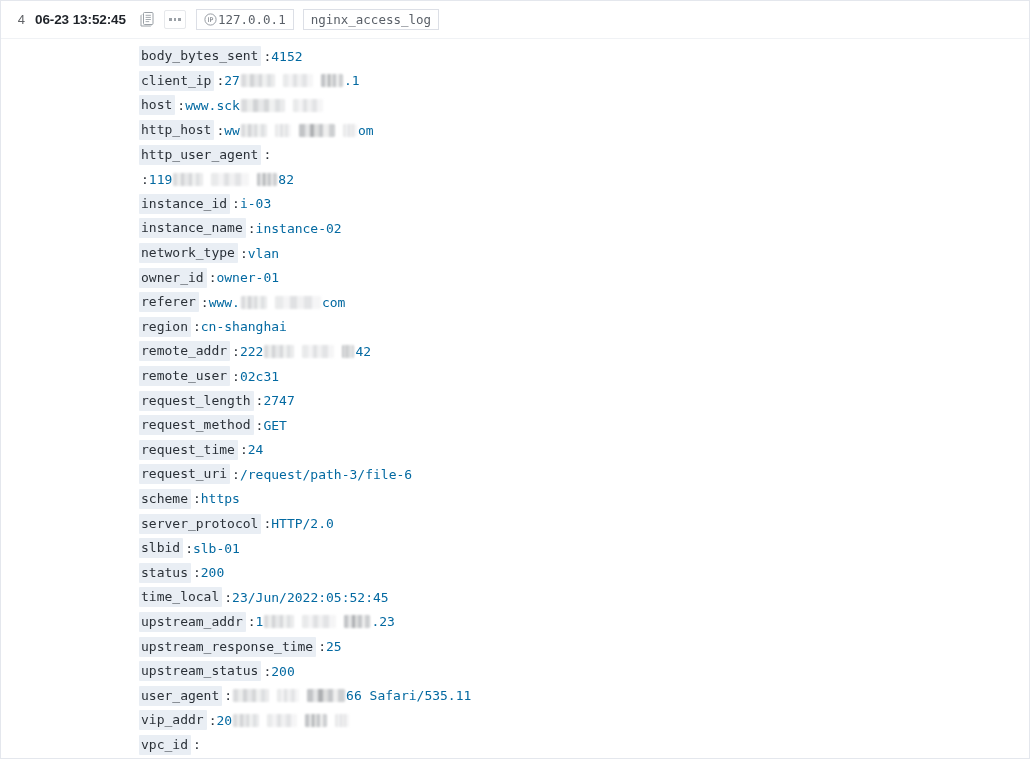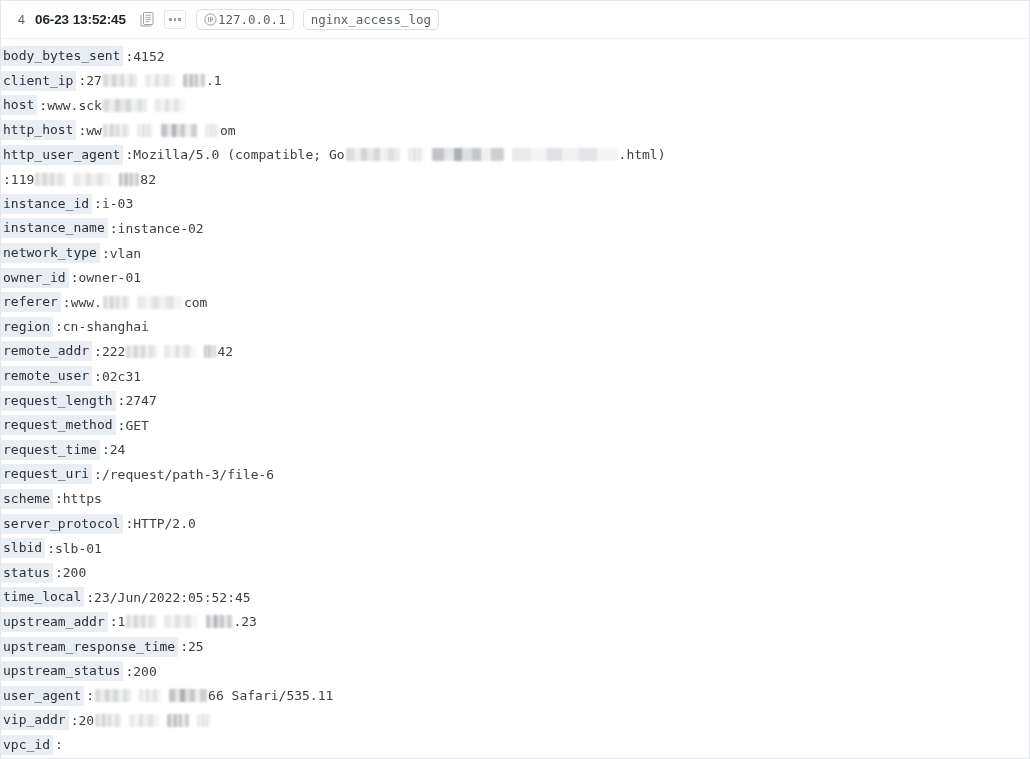--- a/index.html
+++ b/index.html
@@ -81,21 +81,21 @@
   .dots-btn i {
     width: 2.5px;
     height: 2.5px;
     background: #9aa0a6;
     display: block;
   }
 
   .tag {
     height: 21px;
     border: 1px solid #dcdfe6;
-    border-radius: 5px;
+    border-radius: 0;
     background: #fff;
     display: inline-flex;
     align-items: center;
     padding: 0 7px;
     margin-right: 9px;
     font-family: "DejaVu Sans Mono", monospace;
     font-size: 12.5px;
     color: #5a6068;
     box-sizing: border-box;
     white-space: nowrap;
@@ -104,39 +104,40 @@
   .tag .ip-glyph { margin-right: 1px; display: inline-flex; align-items: center; }
 
   
   #log-fields {
     padding-top: 5px;
   }
   .field-row {
     height: 24.6px;
     display: flex;
     align-items: center;
+    padding-left: 138px;
     box-sizing: border-box;
     white-space: nowrap;
     font-family: "DejaVu Sans Mono", monospace;
     font-size: 13px;
   }
   .field-key {
     background: #e9eef4;
     color: #2b3138;
     padding: 2px 3px 2px 2px;
     border-radius: 1px;
     cursor: pointer;
     line-height: 16px;
   }
   .field-sep {
     color: #2b3138;
     padding: 0 0 0 2px;
   }
   .field-val {
-    color: #404040;
+    color: #0369a1;
     display: inline-flex;
     align-items: center;
   }
   .field-val .txt { white-space: pre; }
 
   
   .redact {
     display: inline-block;
     height: 13px;
     vertical-align: middle;
@@ -264,31 +265,20 @@
           <span class="rgap"></span>
           <span class="redact dark" style="width: 36px;"></span>
           <span class="rgap"></span>
           <span class="redact light" style="width: 14px;"></span>
           <span class="txt">om</span>
         </span>
       </div>
       <div class="field-row">
         <span class="field-key">http_user_agent</span>
         <span class="field-sep">:</span>
-        <span class="field-val">
-          <span class="txt">Mozilla/5.0 (compatible; Go</span>
-          <span class="redact" style="width: 54px;"></span>
-          <span class="rgap"></span>
-          <span class="redact light" style="width: 16px;"></span>
-          <span class="rgap"></span>
-          <span class="redact dark" style="width: 72px;"></span>
-          <span class="rgap"></span>
-          <span class="redact light" style="width: 106px;"></span>
-          <span class="txt">.html)</span>
-        </span>
       </div>
       <div class="field-row">
         <span class="field-sep">:</span>
         <span class="field-val">
           <span class="txt">119</span>
           <span class="redact" style="width: 30px;"></span>
           <span class="rgap"></span>
           <span class="redact light" style="width: 38px;"></span>
           <span class="rgap"></span>
           <span class="redact dark" style="width: 20px;"></span>

